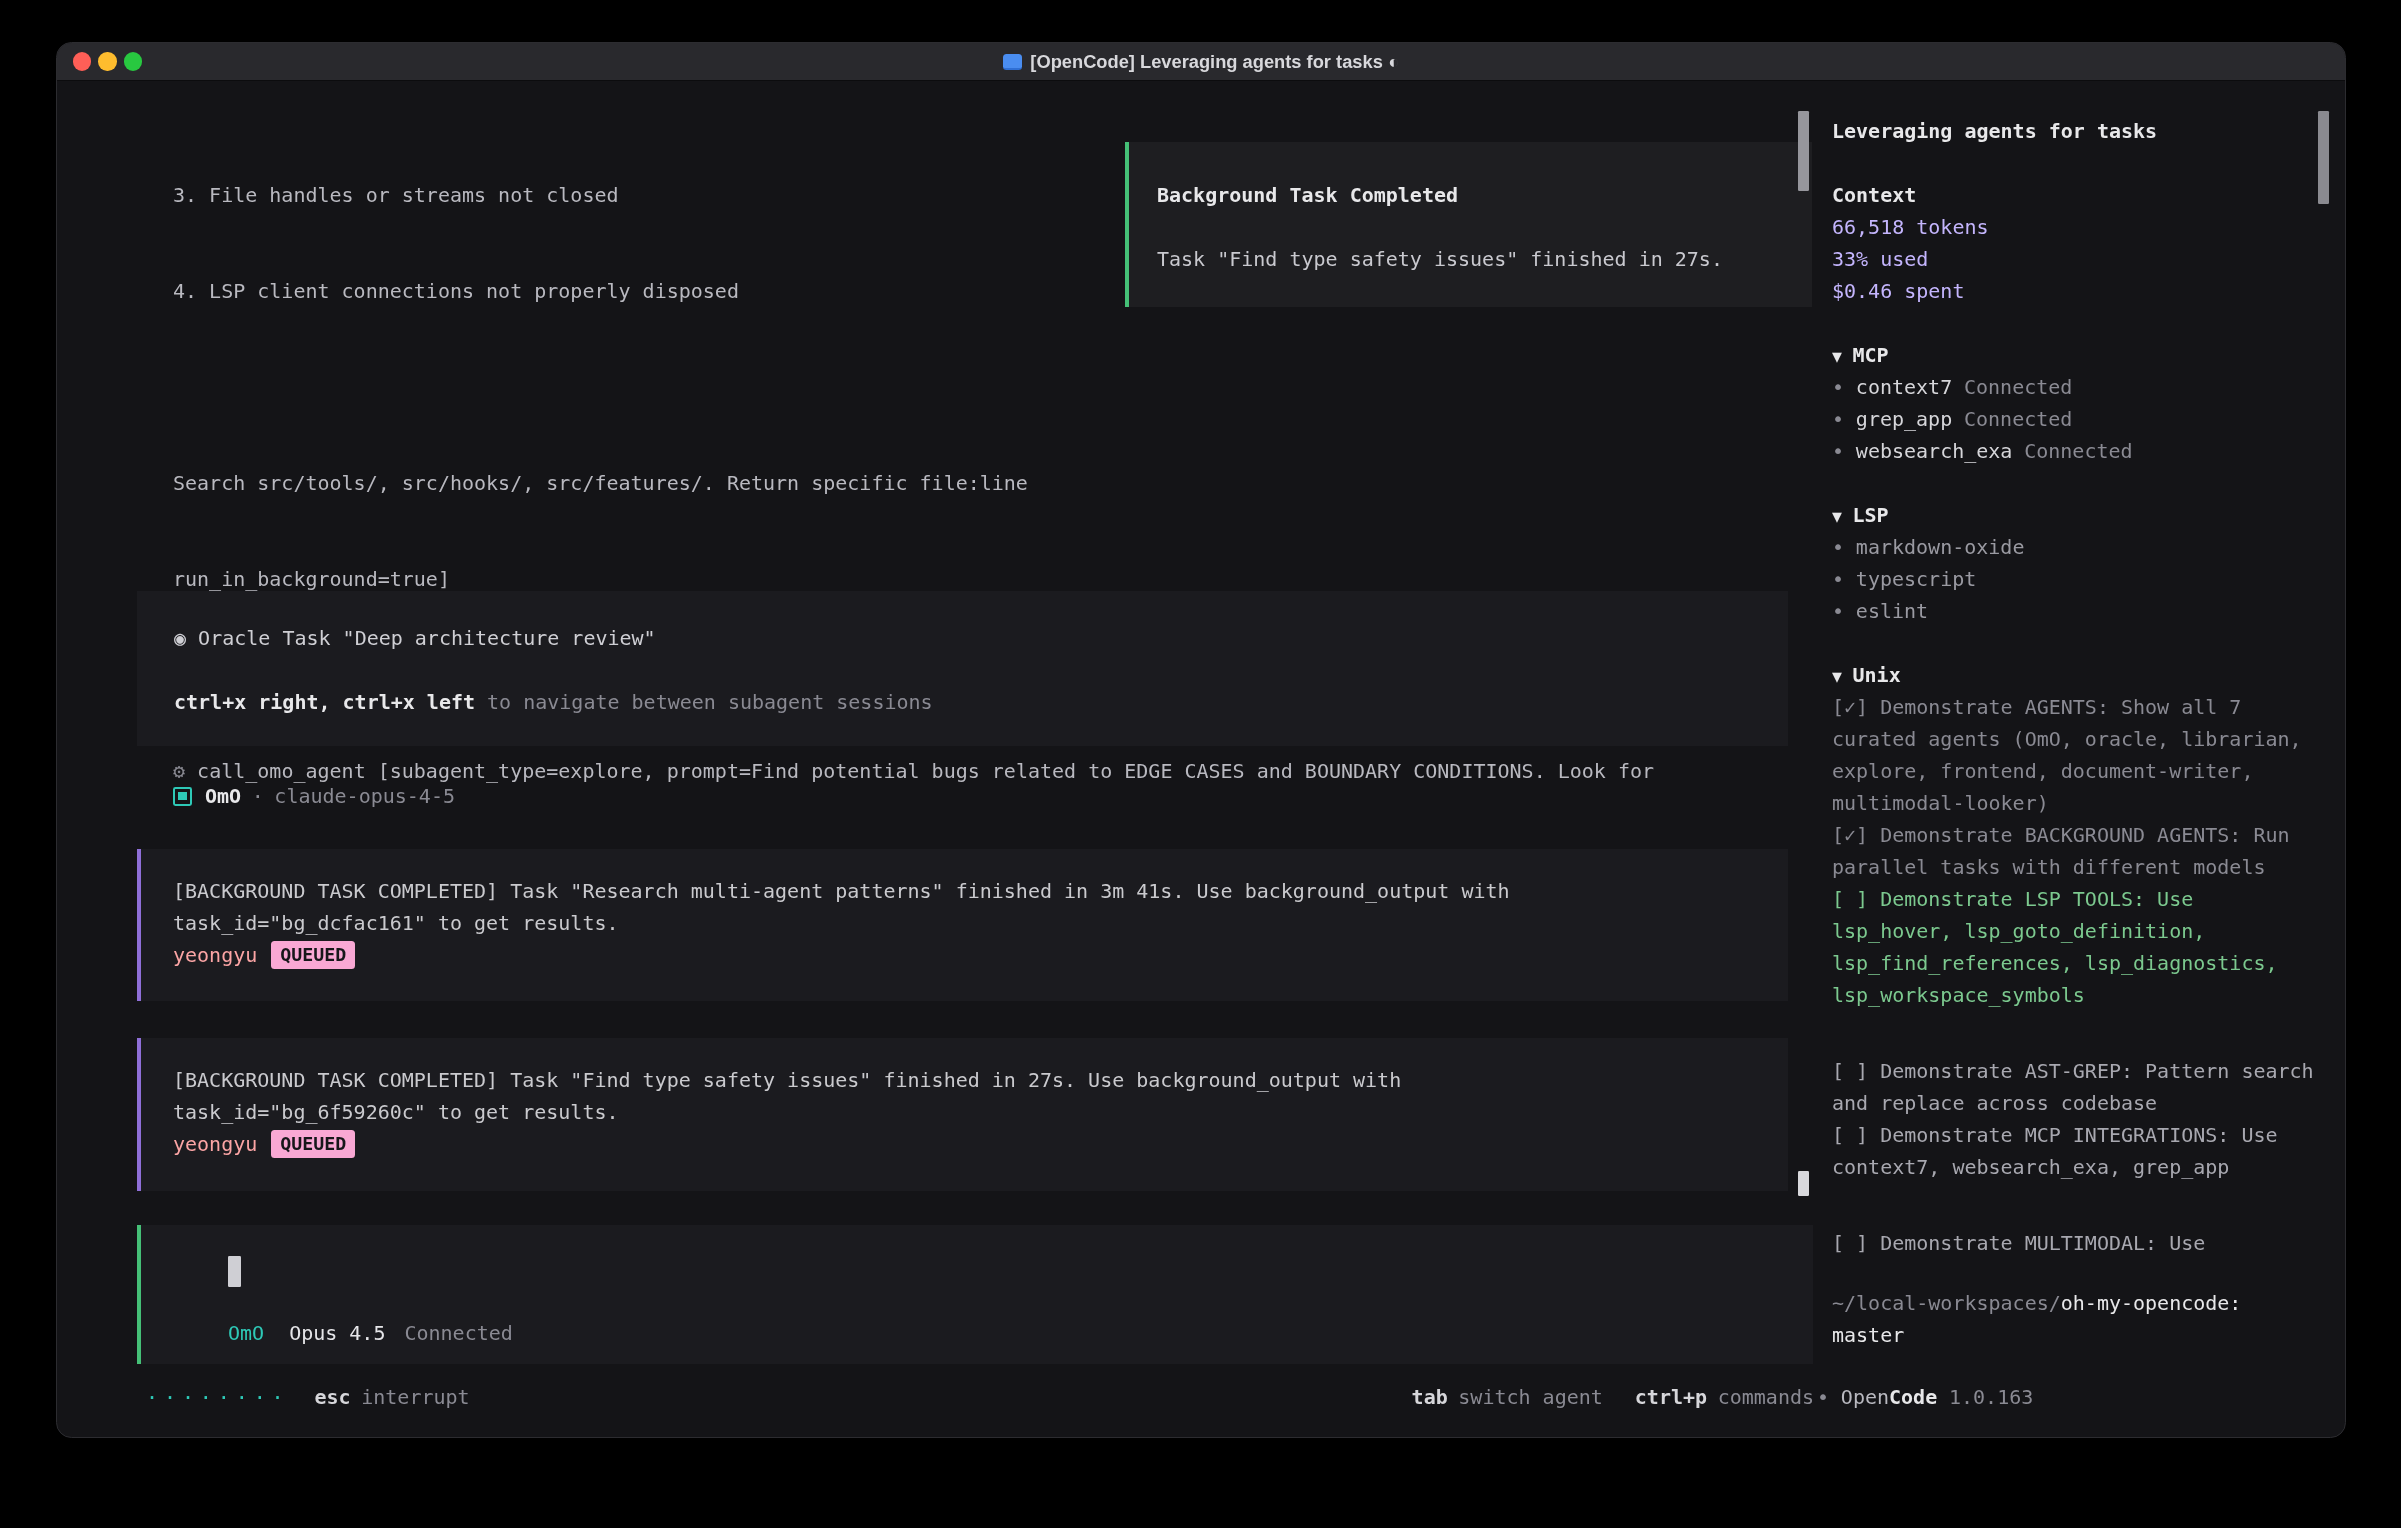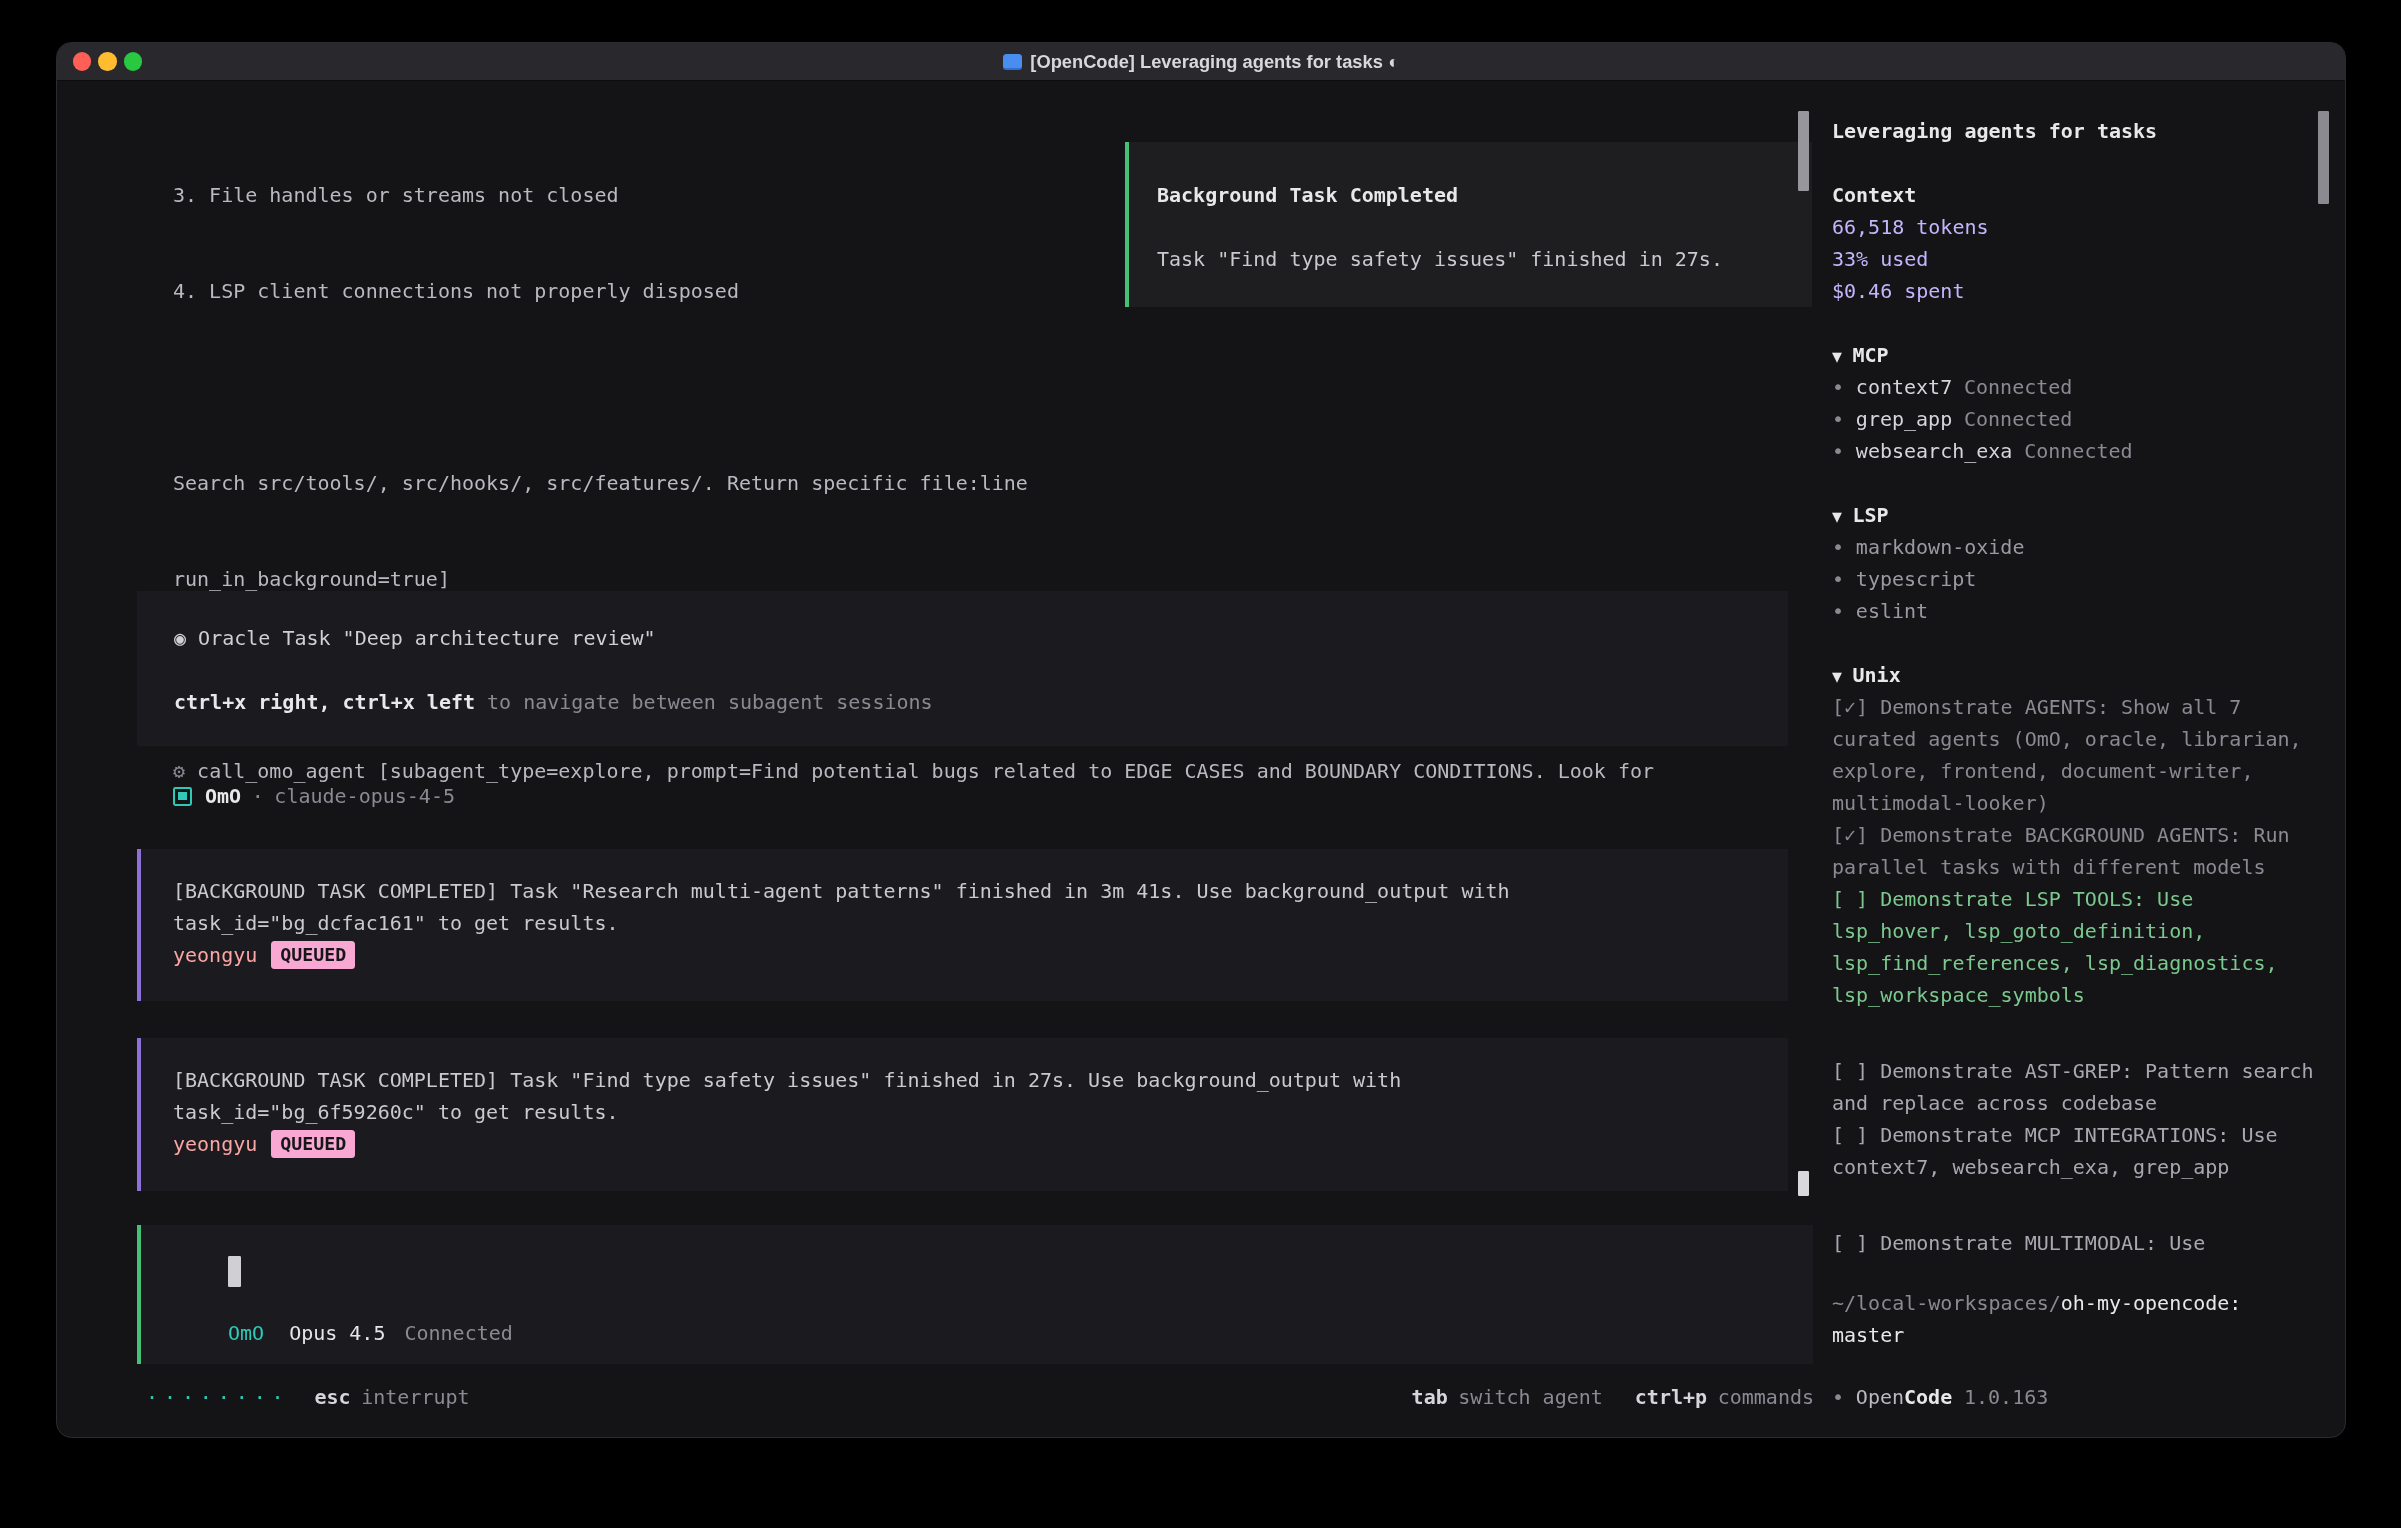--- a/index.html
+++ b/index.html
@@ -125,21 +125,21 @@
   .lsp-name { color: #9a9aa2; }
   .todo-item { width: 490px; }
   .todo-done { color: #8a8a93; }
   .todo-active { color: #7cc98f; }
   .todo-pending { color: #a8a8b0; }
   .todo-gap { margin-top: 44px; }
 
   .workspace { position: absolute; left: 25px; top: 1204px; }
   .ws-dim { color: #8a8a93; }
   .ws-bold { color: #e8e8ea; }
-  .version-line { position: absolute; left: 25px; top: 1298px; height: 32px; }
+  .version-line { position: absolute; left: 10px; top: 1298px; height: 32px; }
   .ver-open { color: #b9b9c0; }
   .ver-code { color: #e8e8ea; font-weight: bold; }
   .ver-num { color: #8a8a93; margin-left: 11.8px; }
 </style>
 </head>
 <body>
 
 <div class="window">
 
   <div class="titlebar">

